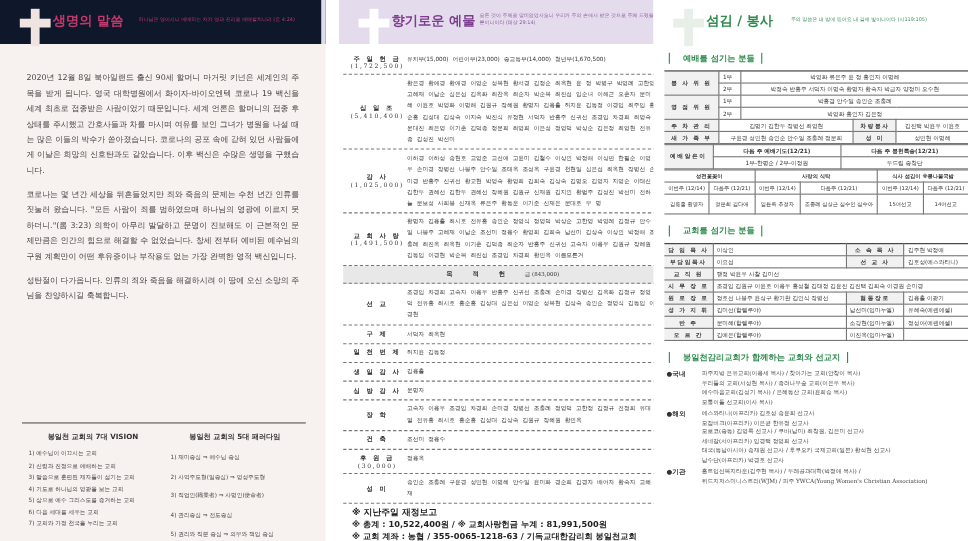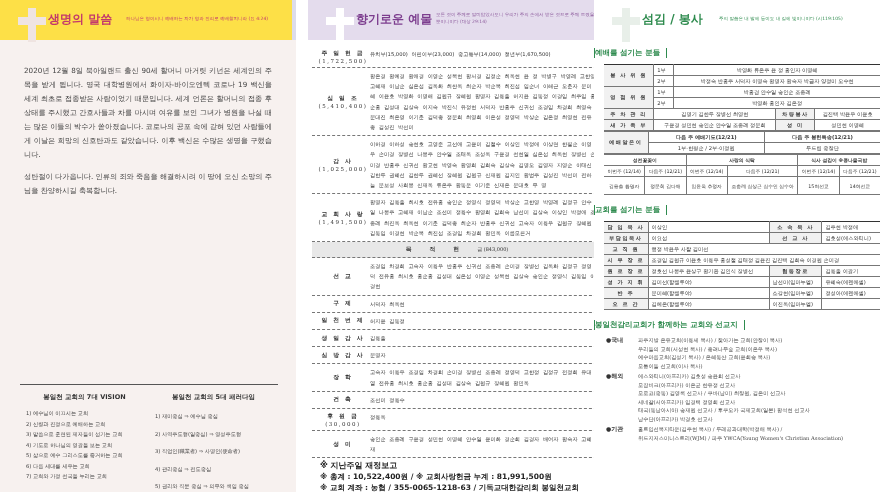--- a/index.html
+++ b/index.html
@@ -2,21 +2,21 @@
 <html><head>
 <meta charset="utf-8">
 <style>
   * { box-sizing: border-box; margin: 0; padding: 0; }
   body { width: 890px; height: 492px; overflow: hidden; background: #fff; font-family: "DejaVu Sans", sans-serif; color: #333; position: relative; }
   .page { position: absolute; top: 0; height: 492px; overflow: hidden; }
   .p1 { left: 0; width: 296px; background: #f7f1ef; }
   .p2 { left: 308px; width: 298px; background: #fff; }
   .p3 { left: 594px; width: 296px; background: #fff; }
   .hdr { position: relative; height: 40px; }
-  .p1 .hdr { background: #fde047; padding-left: 48px; }
+  .p1 .hdr { background: #0f172a; padding-left: 48px; }
   .p2 .hdr { background: #e4dced; }
   .p3 .hdr { background: #fff; }
   .cross { position: absolute; left: 18px; top: 8px; width: 28px; height: 34px; }
   .cross::before { content: ""; position: absolute; left: 10px; top: 0; width: 8px; height: 34px; background: currentColor; }
   .cross::after { content: ""; position: absolute; left: 0; top: 9px; width: 28px; height: 8px; background: currentColor; }
   .p1 .cross { color: #efe4e1; }
   .p2 .cross { color: #fff; }
   .p3 .cross { color: #e8efe9; }
   .hdr-title { position: absolute; left: 48px; top: 11px; font-size: 12px; font-weight: bold; }
   .p1 .hdr-title { color: #c3386c; }
@@ -39,21 +39,21 @@
   .off { font-size: 5.2px; color: #333; }
   .off-row { display: flex; border-bottom: 1px dashed #777; padding: 3px 0; }
   .off-label { width: 58px; text-align: center; font-family: "DejaVu Serif", serif; font-weight: bold; font-size: 5.8px; letter-spacing: 2px; display: flex; flex-direction: column; justify-content: center; padding-left: 4px; }
   .off-label .amt { font-weight: normal; font-size: 5.5px; letter-spacing: 1.5px; }
   .off-names { flex: 1; line-height: 10.2px; padding-right: 6px; word-spacing: 2px; }
   .off-band { background: #e8e8e8; text-align: center; padding: 3px 0; font-weight: bold; font-family: "DejaVu Serif", serif; font-size: 5.8px; letter-spacing: 8px; border-bottom: 1px dashed #777; }
   .off-band span { letter-spacing: 0; font-weight: normal; font-size: 5px; }
   .report { padding: 2px 0 0 12px; }
   .report .r1 { font-size: 8px; font-weight: bold; color: #222; line-height: 11px; }
   .report .r2 { font-size: 7.5px; font-weight: bold; color: #222; line-height: 11px; }
-  .sec-title { margin: 10px 0 6px 0; font-size: 7.5px; color: #2e8b4e; font-weight: bold; border-left: 1.5px solid #2e8b4e; padding-left: 0; display: inline-block; padding-right: 6px; border-right: 1.5px solid #2e8b4e; }
+  .sec-title { margin: 10px 0 6px 14px; font-size: 7.5px; color: #2e8b4e; font-weight: bold; border-left: 1.5px solid #2e8b4e; padding-left: 12px; display: inline-block; padding-right: 6px; border-right: 1.5px solid #2e8b4e; }
   table.svc { width: 276px; margin-left: 10px; border-collapse: collapse; font-size: 5.2px; color: #333; }
   table.svc td { border-top: 1px solid #777; border-bottom: 1px solid #777; padding: 0 3px; height: 11px; text-align: center; }
   table.svc td.lbl { font-weight: bold; letter-spacing: 1.5px; background: #f1f1f1; border-right: 1px solid #777; }
   table.svc td.sub { border-right: 1px solid #777; width: 20px; text-align: left; }
   table.svc td.bd { border-right: 1px solid #777; }
   table.svc td.left { text-align: left; }
   table.svc tr.thick td { border-top: 1.5px solid #333; }
   .miss { padding: 6px 10px 0 12px; font-size: 5.2px; color: #444; }
   .miss-grp { display: flex; margin-bottom: 2px; }
   .miss-grp .tag { width: 32px; font-weight: bold; font-size: 6px; color: #333; }
@@ -65,20 +65,21 @@
 
 <div class="page p1">
   <div class="hdr">
     <div class="cross"></div>
     <div class="hdr-title">생명의 말씀</div>
     <div class="hdr-verse">하나님은 영이시니 예배하는 자가 영과 진리로 예배할지니라 (요 4:24)</div>
   </div>
   <div class="rightedge"></div>
   <div class="sermon">
     <p>2020년 12월 8일 북아일랜드 출신 90세 할머니 마거릿 키넌은 세계인의 주목을 받게 됩니다. 영국 대학병원에서 화이자-바이오엔텍 코로나 19 백신을 세계 최초로 접종받은 사람이었기 때문입니다. 세계 언론은 할머니의 접종 후 상태를 주시했고 간호사들과 차를 마시며 여유를 보인 그녀가 병원을 나설 때는 많은 이들의 박수가 쏟아졌습니다. 코로나의 공포 속에 갇혀 있던 사람들에게 이날은 희망의 신호탄과도 같았습니다. 이후 백신은 수많은 생명을 구했습니다.</p>
+    <p>코로나는 몇 년간 세상을 뒤흔들었지만 죄와 죽음의 문제는 수천 년간 인류를 짓눌러 왔습니다. "모든 사람이 죄를 범하였으매 하나님의 영광에 이르지 못하더니."(롬 3:23) 의학이 아무리 발달하고 문명이 진보해도 이 근본적인 문제만큼은 인간의 힘으로 해결할 수 없었습니다. 창세 전부터 예비된 예수님의 구원 계획만이 어떤 후유증이나 부작용도 없는 가장 완벽한 영적 백신입니다.</p>
     <p>성탄절이 다가옵니다. 인류의 죄와 죽음을 해결하시려 이 땅에 오신 소망의 주님을 찬양하시길 축복합니다.</p>
   </div>
   <div class="vision-wrap">
     <div class="vision-col">
       <h4>봉일천 교회의 7대 VISION</h4>
       <ul>
         <li>1) 예수님이 이끄시는 교회</li>
         <li>2) 신령과 진정으로 예배하는 교회</li>
         <li>3) 말씀으로 훈련된 제자들이 섬기는 교회</li>
         <li>4) 기도로 하나님의 영광을 보는 교회</li>

